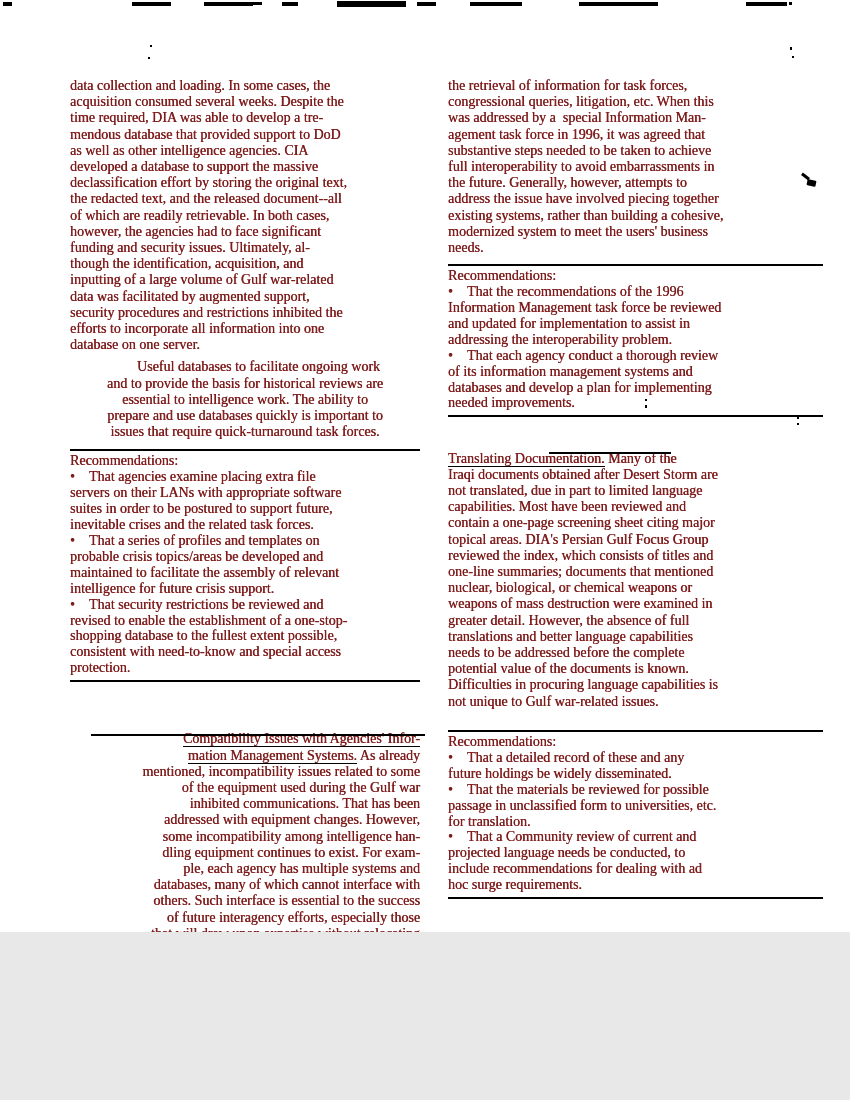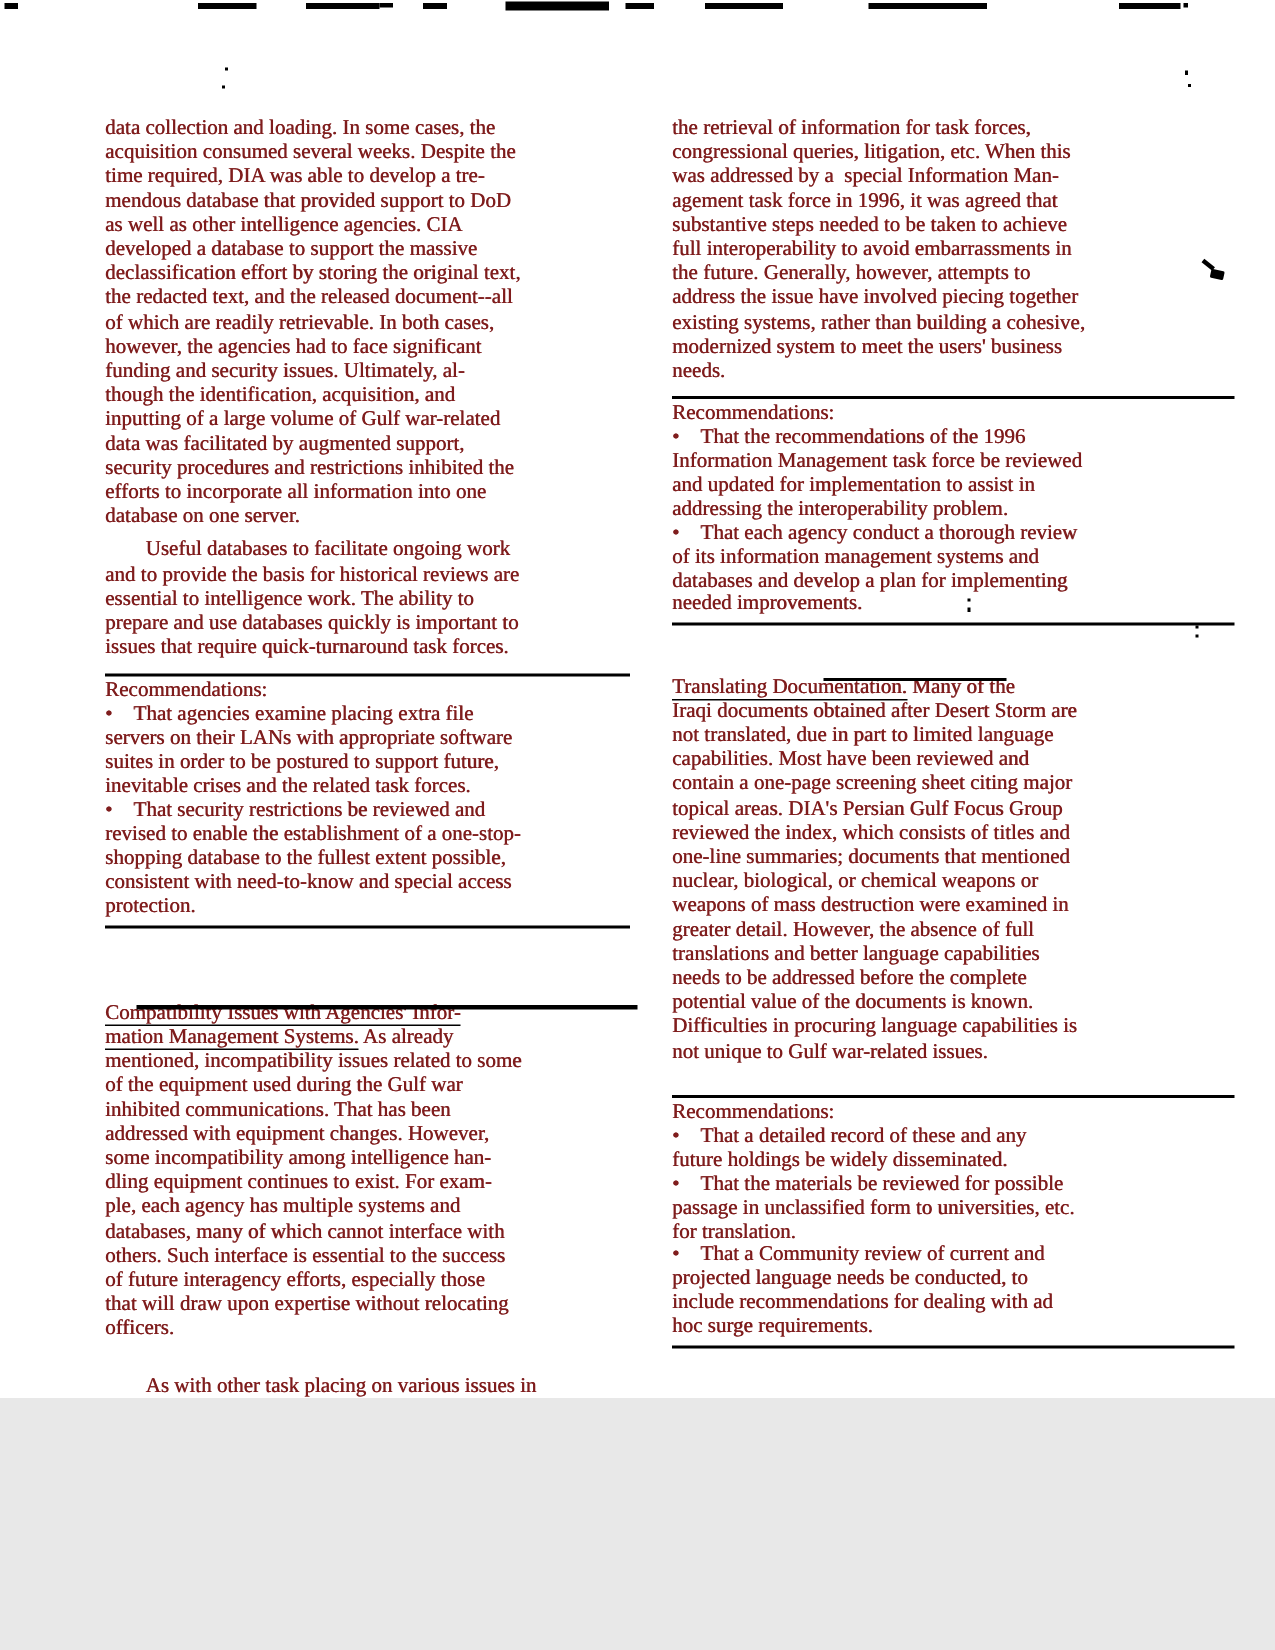--- a/index.html
+++ b/index.html
@@ -21,23 +21,23 @@
   .recbox {
     border-top:2.2px solid #000; border-bottom:2.2px solid #000;
     padding:2px 0 4px 0;
   }
   .recbox .txt { line-height:15.9px; }
   .col { position:absolute; top:78px; }
   .col-left  { left:70px;  width:350px; }
   .col-right { left:448px; width:375px; }
   
   .col-left  .p1 { margin-bottom:6px; }
-  .col-left  .p2 { margin-bottom:9px; }
+  .col-left  .p2 { margin-bottom:9px;text-align:center; }
   .col-left  .recbox { margin-bottom:33px; }
-  .col-left  .compat { margin-bottom:6px; }
+  .col-left  .compat { margin-bottom:6px;text-align:right; }
   .col-right .p1 { margin-bottom:8px; }
   .col-right .recbox1 { margin-bottom:17px; }
   .col-right .trans { margin-bottom:4px;font-family:Liberation Serif, serif; }
   
   .compat-rule {
     position:absolute; left:21px; right:-5px; top:18.5px; height:2.6px;
     background:#000;
   }
   .trans-rule {
     position:absolute; left:101px; width:122px; top:18px; height:2px;
@@ -109,20 +109,24 @@
 essential to intelligence work.  The ability to
 prepare and use databases quickly is important to
 issues that require quick-turnaround task forces.</p>
 
     <div class="recbox">
       <div class="txt">Recommendations:</div>
       <div class="txt">•&nbsp;&nbsp;&nbsp;&nbsp;That agencies examine placing extra file
 servers on their LANs with appropriate software
 suites in order to be postured to support future,
 inevitable crises and the related task forces.</div>
+      <div class="txt">•&nbsp;&nbsp;&nbsp;&nbsp;That a series of profiles and templates on
+probable crisis topics/areas be developed and
+maintained to facilitate the assembly of relevant
+intelligence for future crisis support.</div>
       <div class="txt">•&nbsp;&nbsp;&nbsp;&nbsp;That security restrictions be reviewed and
 revised to enable the establishment of a one-stop-
 shopping database to the fullest extent possible,
 consistent with need-to-know and special access
 protection.</div>
     </div>
 
     <p class="txt para compat indent rel">
       <span class="u">Compatibility Issues with Agencies' Infor-</span><span class="u">
 mation Management Systems.</span><span>  As already

